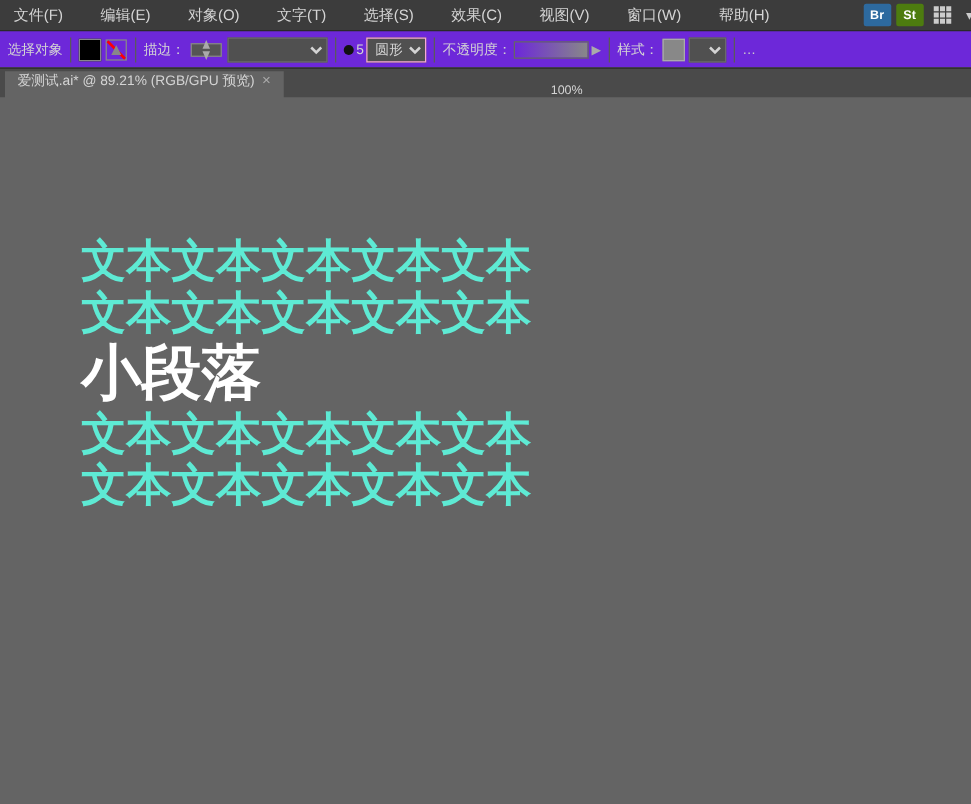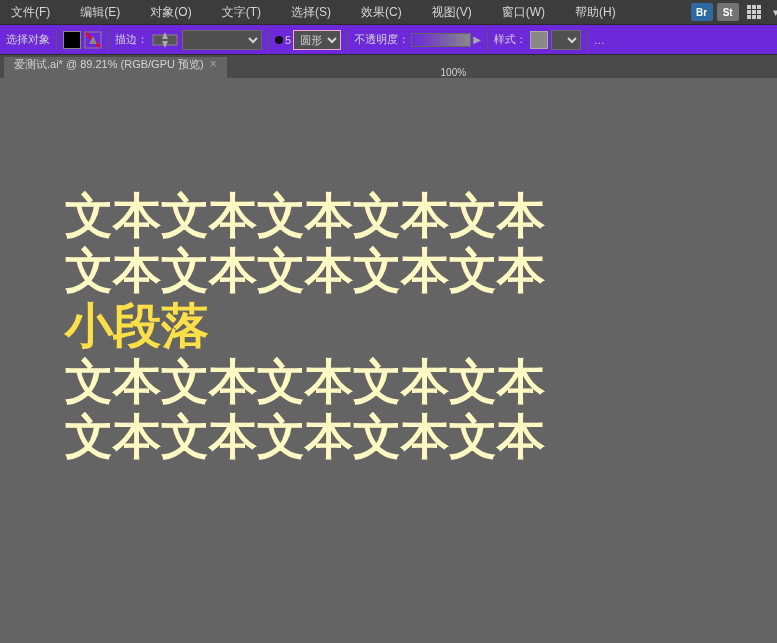--- a/index.html
+++ b/index.html
@@ -207,31 +207,31 @@
       overflow: hidden;
     }
 
     
     .text-content {
       position: absolute;
       top: 110px;
       left: 65px;
     }
     .text-line {
-      font-size: 48px;
+      font-size: 36px;
       font-weight: bold;
-      color: #fef9c3;
+      color: #5eead4;
       line-height: 1.15;
       font-family: "SimHei", "Microsoft YaHei", Arial, sans-serif;
       display: block;
     }
     .text-line-small {
       font-size: 48px;
       font-weight: bold;
-      color: #fde047;
+      color: #ffffff;
       line-height: 1.15;
       font-family: "SimHei", "Microsoft YaHei", Arial, sans-serif;
       display: block;
     }
 
     
     .grid-icon {
       display: grid;
       grid-template-columns: repeat(3, 4px);
       grid-template-rows: repeat(3, 4px);
@@ -254,21 +254,21 @@
   <div class="menu-item">选择(S)</div>
   <div class="menu-item">效果(C)</div>
   <div class="menu-item">视图(V)</div>
   <div class="menu-item">窗口(W)</div>
   <div class="menu-item">帮助(H)</div>
   <div class="menu-spacer"></div>
   <div class="bridge-icons">
 
     <div class="bridge-icon" style="background:#2d6a9f; width:22px; height:18px; font-size:10px; font-weight:bold; color:#fff; display:flex; align-items:center; justify-content:center; border-radius:2px;">Br</div>
 
-    <div class="bridge-icon" style="background:#737373; width:22px; height:18px; font-size:10px; font-weight:bold; color:#fff; display:flex; align-items:center; justify-content:center; border-radius:2px;">St</div>
+    <div class="bridge-icon" style="background:#4d7c0f; width:22px; height:18px; font-size:10px; font-weight:bold; color:#fff; display:flex; align-items:center; justify-content:center; border-radius:2px;">St</div>
 
     <div class="menu-icon-btn">
       <div class="grid-icon">
         <div class="grid-cell"></div>
           <div class="grid-cell"></div>
           <div class="grid-cell"></div>
         <div class="grid-cell"></div>
           <div class="grid-cell"></div>
           <div class="grid-cell"></div>
         <div class="grid-cell"></div>

